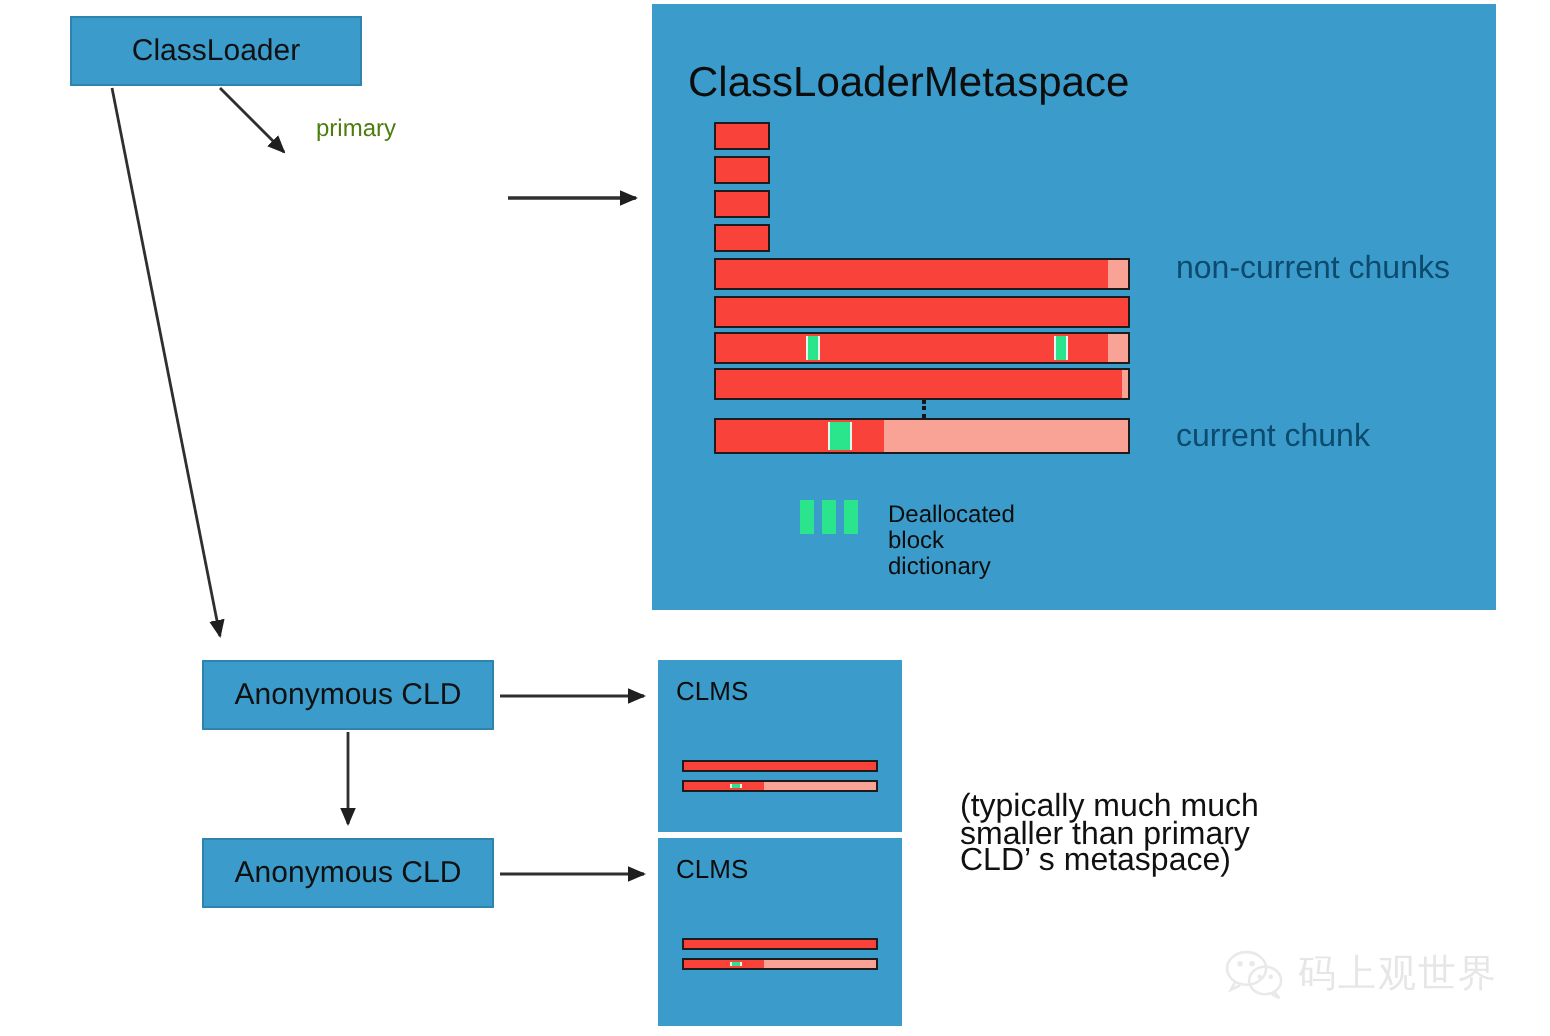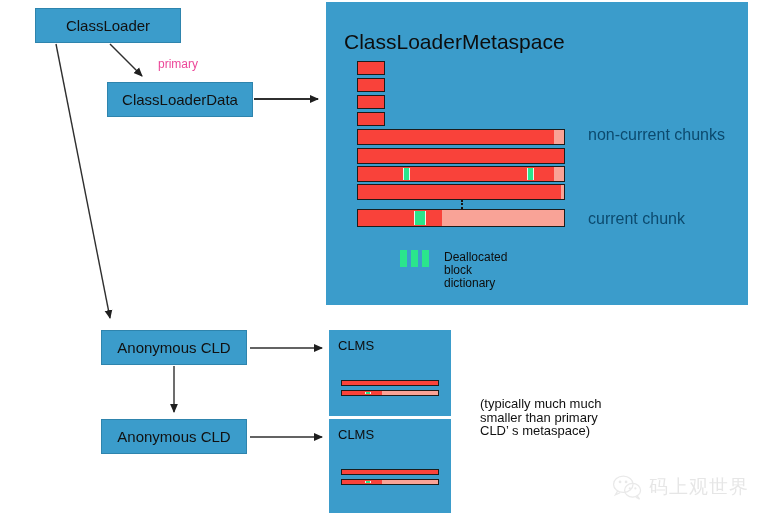--- a/index.html
+++ b/index.html
@@ -90,29 +90,29 @@
     position:absolute;
     font-size:12px;
     line-height:13px;
     color:#0d0d0d;
     white-space:pre-line;
   }
 
   
   .note-block{
     position:absolute;
-    font-size:13px;
+    font-size:16px;
     line-height:13.5px;
     color:#111;
     white-space:pre-line;
   }
   .edge-label{
     position:absolute;
     font-size:12px;
-    color:#ec4899;
+    color:#4d7c0f;
     white-space:nowrap;
   }
 
   
   svg.arrows{position:absolute;left:0;top:0;width:775px;height:518px;pointer-events:none;}
 
   
   .watermark{
     position:absolute;
     display:flex;align-items:center;gap:7px;
@@ -163,23 +163,20 @@
 
     <g>
       <line x1="250" y1="437" x2="322" y2="437" stroke="#2f2f2f" stroke-width="1.6" marker-end="url(#ah)"></line>
     </g>
   </svg>
 
   <div class="node" style="left:35px;top:8px;width:146px;height:35px;">
     <span class="node-label">ClassLoader</span>
   </div>
 
-  <div class="node" style="left:107px;top:82px;width:146px;height:35px;">
-    <span class="node-label">ClassLoaderData</span>
-  </div>
 
   <div class="node" style="left:101px;top:330px;width:146px;height:35px;">
     <span class="node-label">Anonymous CLD</span>
   </div>
 
   <div class="node" style="left:101px;top:419px;width:146px;height:35px;">
     <span class="node-label">Anonymous CLD</span>
   </div>
 
   <div class="edge-label" style="left:158px;top:57px;">primary</div>

